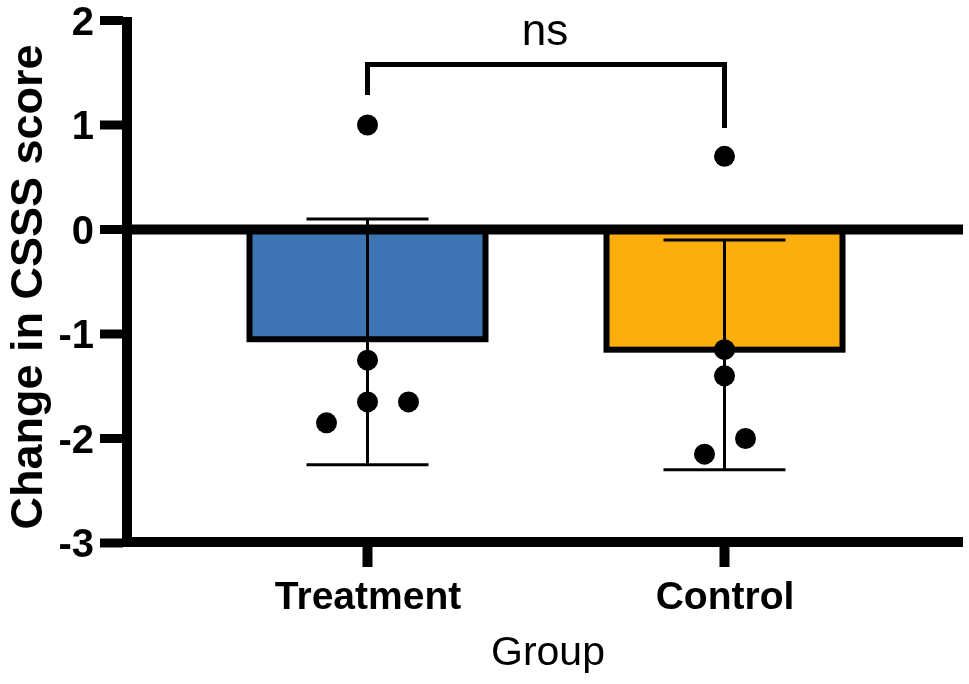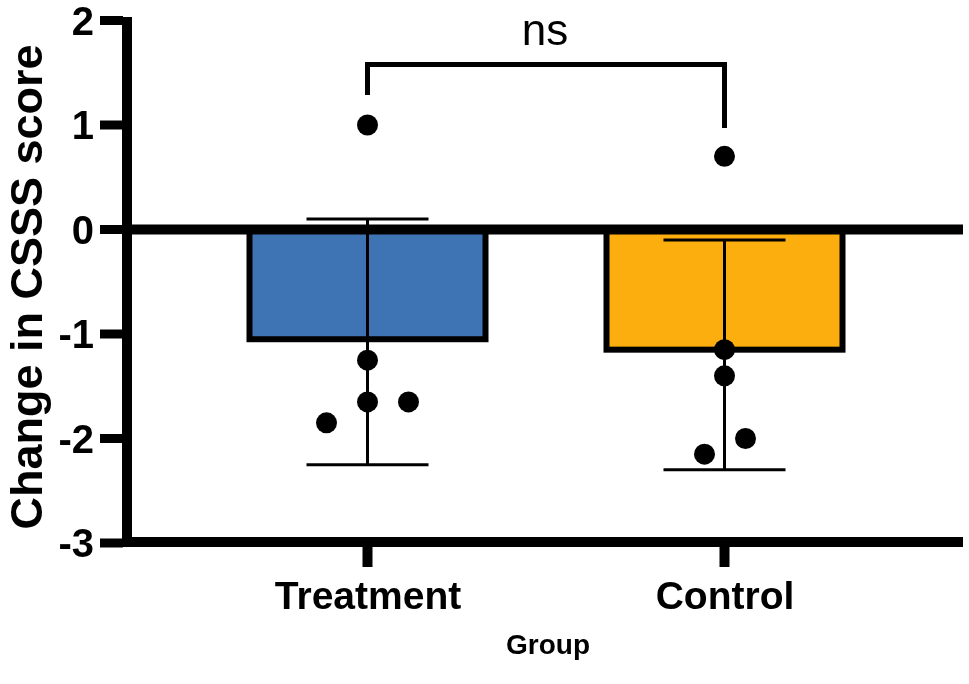--- a/index.html
+++ b/index.html
@@ -31,21 +31,21 @@
   .cat-label{
     top:576px;
     transform:translateX(-50%);
     font-size:39px;font-weight:bold;
   }
   .cat-treatment{left:368px;}
   .cat-control{left:725px;}
   .x-title{
     left:548px;top:631px;
     transform:translateX(-50%);
-    font-size:28px;font-weight:bold;
+    font-size:41px;font-weight:normal;
   }
 </style>
 </head>
 <body>
 
 <div class="figure">
   <svg id="chart-svg" width="969" height="684" viewBox="0 0 969 684">
       <rect x="249.5" y="229.5" width="236" height="109.72500000000002" fill="#3E74B4" stroke="#000000" stroke-width="6"></rect>
       <rect x="606.5" y="229.5" width="236" height="120.17500000000001" fill="#FBAE0E" stroke="#000000" stroke-width="6"></rect>
       <line x1="367.5" y1="219.05" x2="367.5" y2="464.625" stroke="#000000" stroke-width="3"></line>

